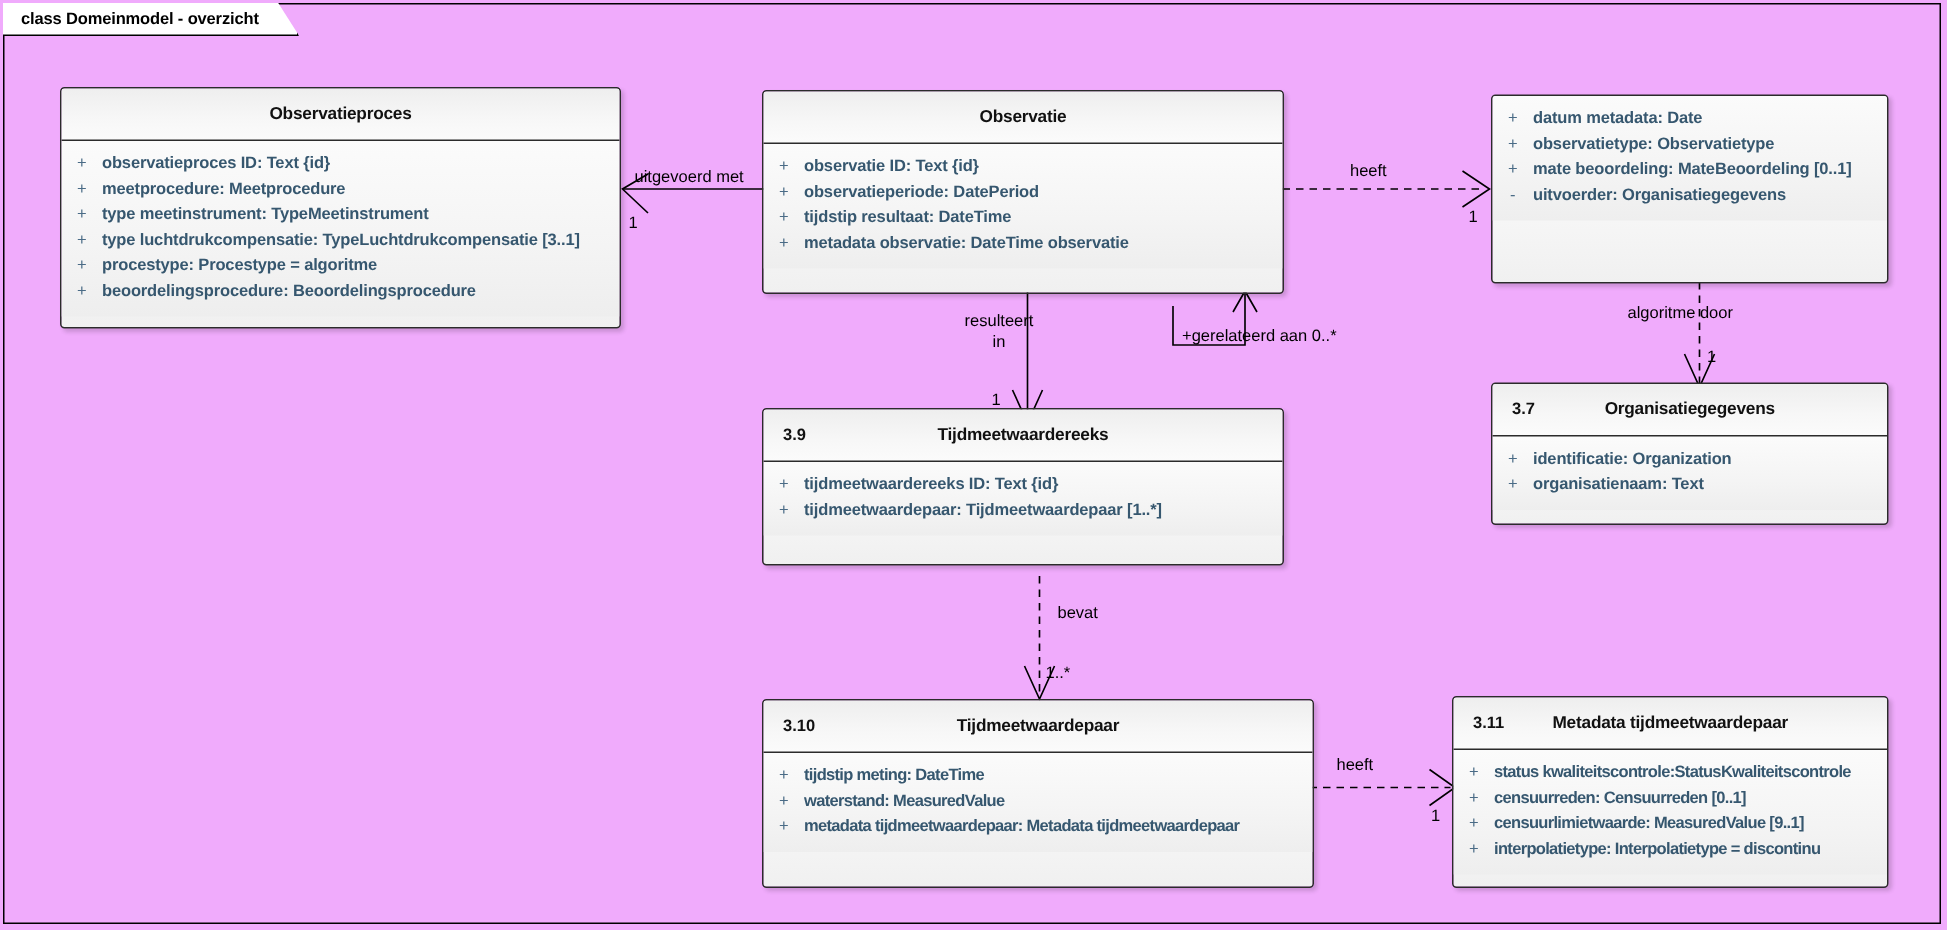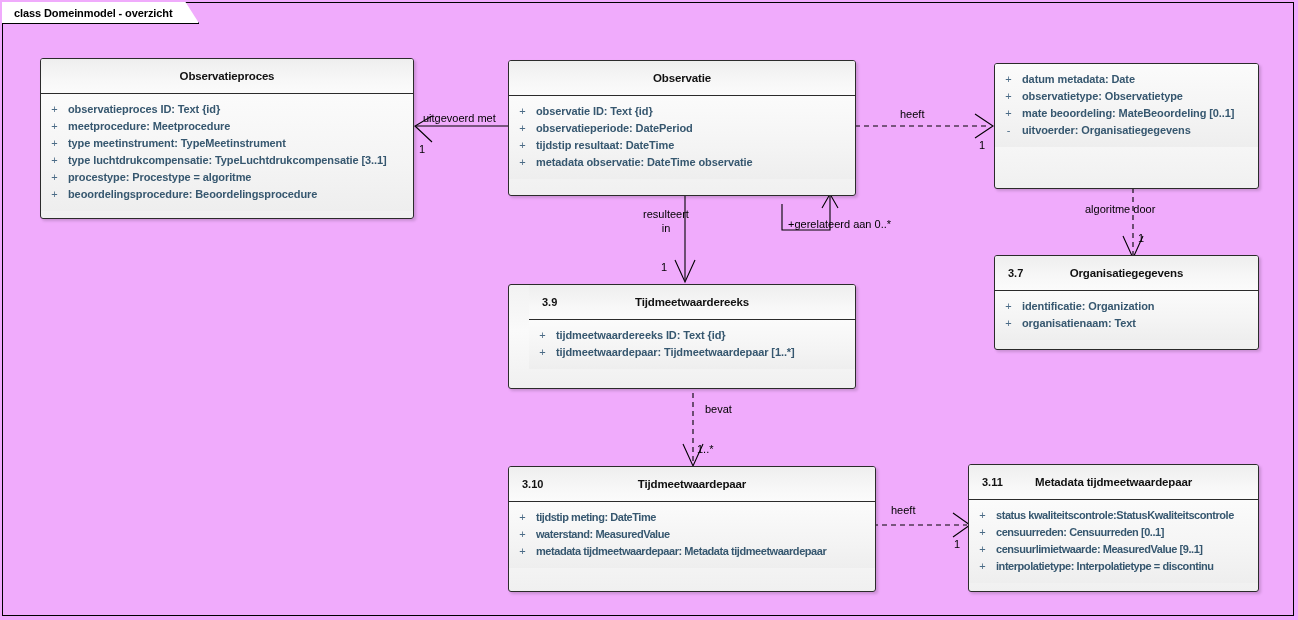--- a/index.html
+++ b/index.html
@@ -299,21 +299,21 @@
         <span class="attr-vis">+</span>
         <span class="attr-text">identificatie: Organization</span>
       </div>
       <div class="attr-row">
         <span class="attr-vis">+</span>
         <span class="attr-text">organisatienaam: Text</span>
       </div>
     </div>
   </div>
 
-  <div class="uml-class" style="left:508px; top:284px; width:348px; height:105px;padding-left:20px;">
+  <div class="uml-class" style="left:508px; top:272px; width:348px; height:105px;">
     <div class="uml-header">
       <span class="uml-number">3.9</span>
       <span class="uml-title">Tijdmeetwaardereeks</span>
     </div>
     <div class="uml-body">
       <div class="attr-row">
         <span class="attr-vis">+</span>
         <span class="attr-text">tijdmeetwaardereeks ID: Text {id}</span>
       </div>
       <div class="attr-row">

